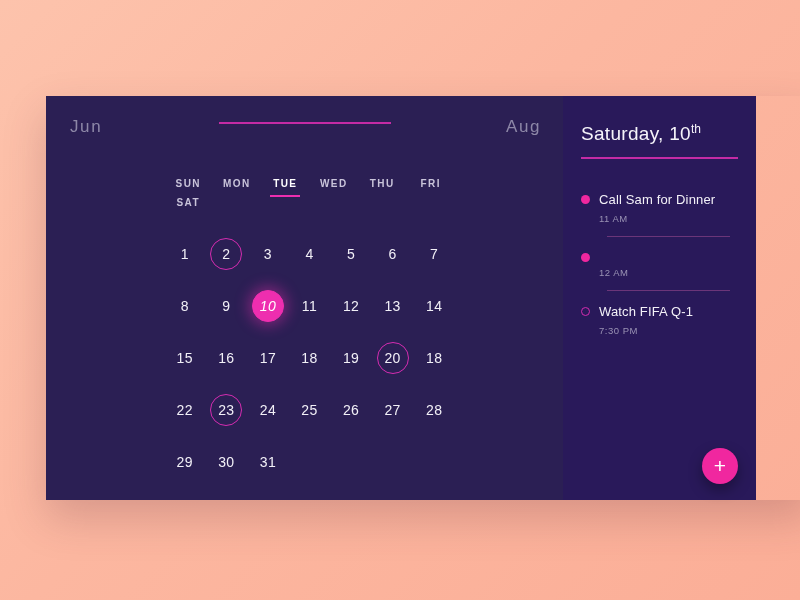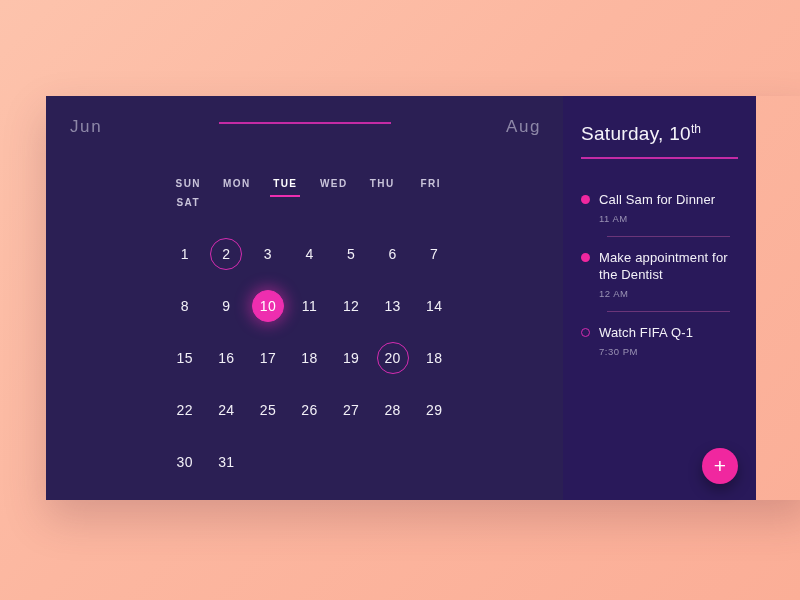--- a/index.html
+++ b/index.html
@@ -120,20 +120,21 @@
   }
   .day.marked {
     border:1.5px solid #D42CB0;
   }
   .day.selected {
     background:#EE2EAF;
     color:#FFFFFF;
     border-color:#EE2EAF;
     box-shadow:0 0 14px 4px rgba(238,46,175,0.40);
     font-weight:500;
+    font-style:italic;
   }
 
   
   #events-panel {
     width:193px;
     background:#29195A;
     position:relative;
     padding:26px 0 0 0;
   }
   #event-date {
@@ -302,20 +303,23 @@
         <div class="day-cell">
           <div class="day marked">20</div>
         </div>
         <div class="day-cell">
           <div class="day">18</div>
         </div>
         <div class="day-cell">
           <div class="day">22</div>
         </div>
         <div class="day-cell">
+          <div class="day marked">23</div>
+        </div>
+        <div class="day-cell">
           <div class="day">24</div>
         </div>
         <div class="day-cell">
           <div class="day">25</div>
         </div>
         <div class="day-cell">
           <div class="day">26</div>
         </div>
         <div class="day-cell">
           <div class="day">27</div>
@@ -347,21 +351,20 @@
           <div class="event-main">
             <span class="bullet filled"></span>
             <div class="event-title">Call Sam for Dinner</div>
           </div>
           <div class="event-time">11 AM</div>
         </div>
         <div class="event-sep"></div>
         <div class="event">
           <div class="event-main">
             <span class="bullet filled"></span>
-            <div class="event-title">Make appointment for the Dentist</div>
           </div>
           <div class="event-time">12 AM</div>
         </div>
         <div class="event-sep"></div>
         <div class="event">
           <div class="event-main">
             <span class="bullet hollow"></span>
             <div class="event-title">Watch FIFA Q-1</div>
           </div>
           <div class="event-time">7:30 PM</div>

